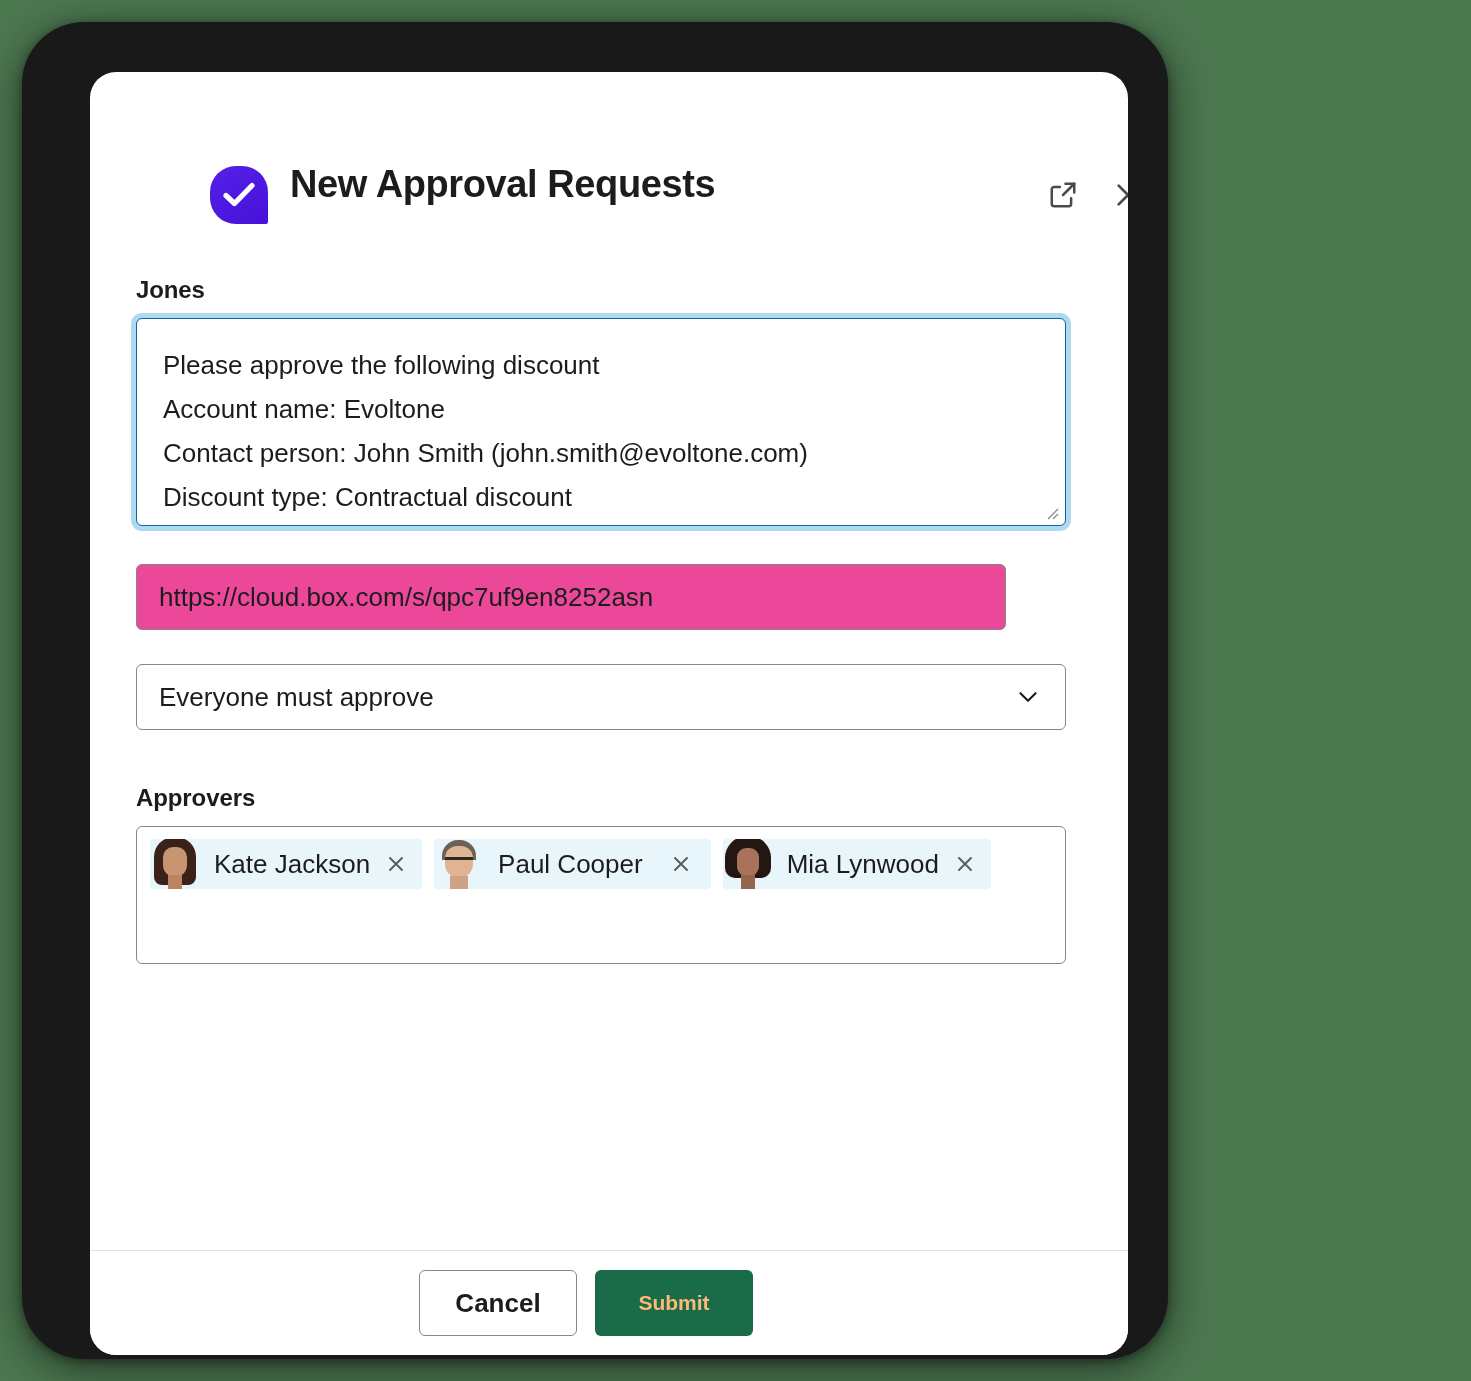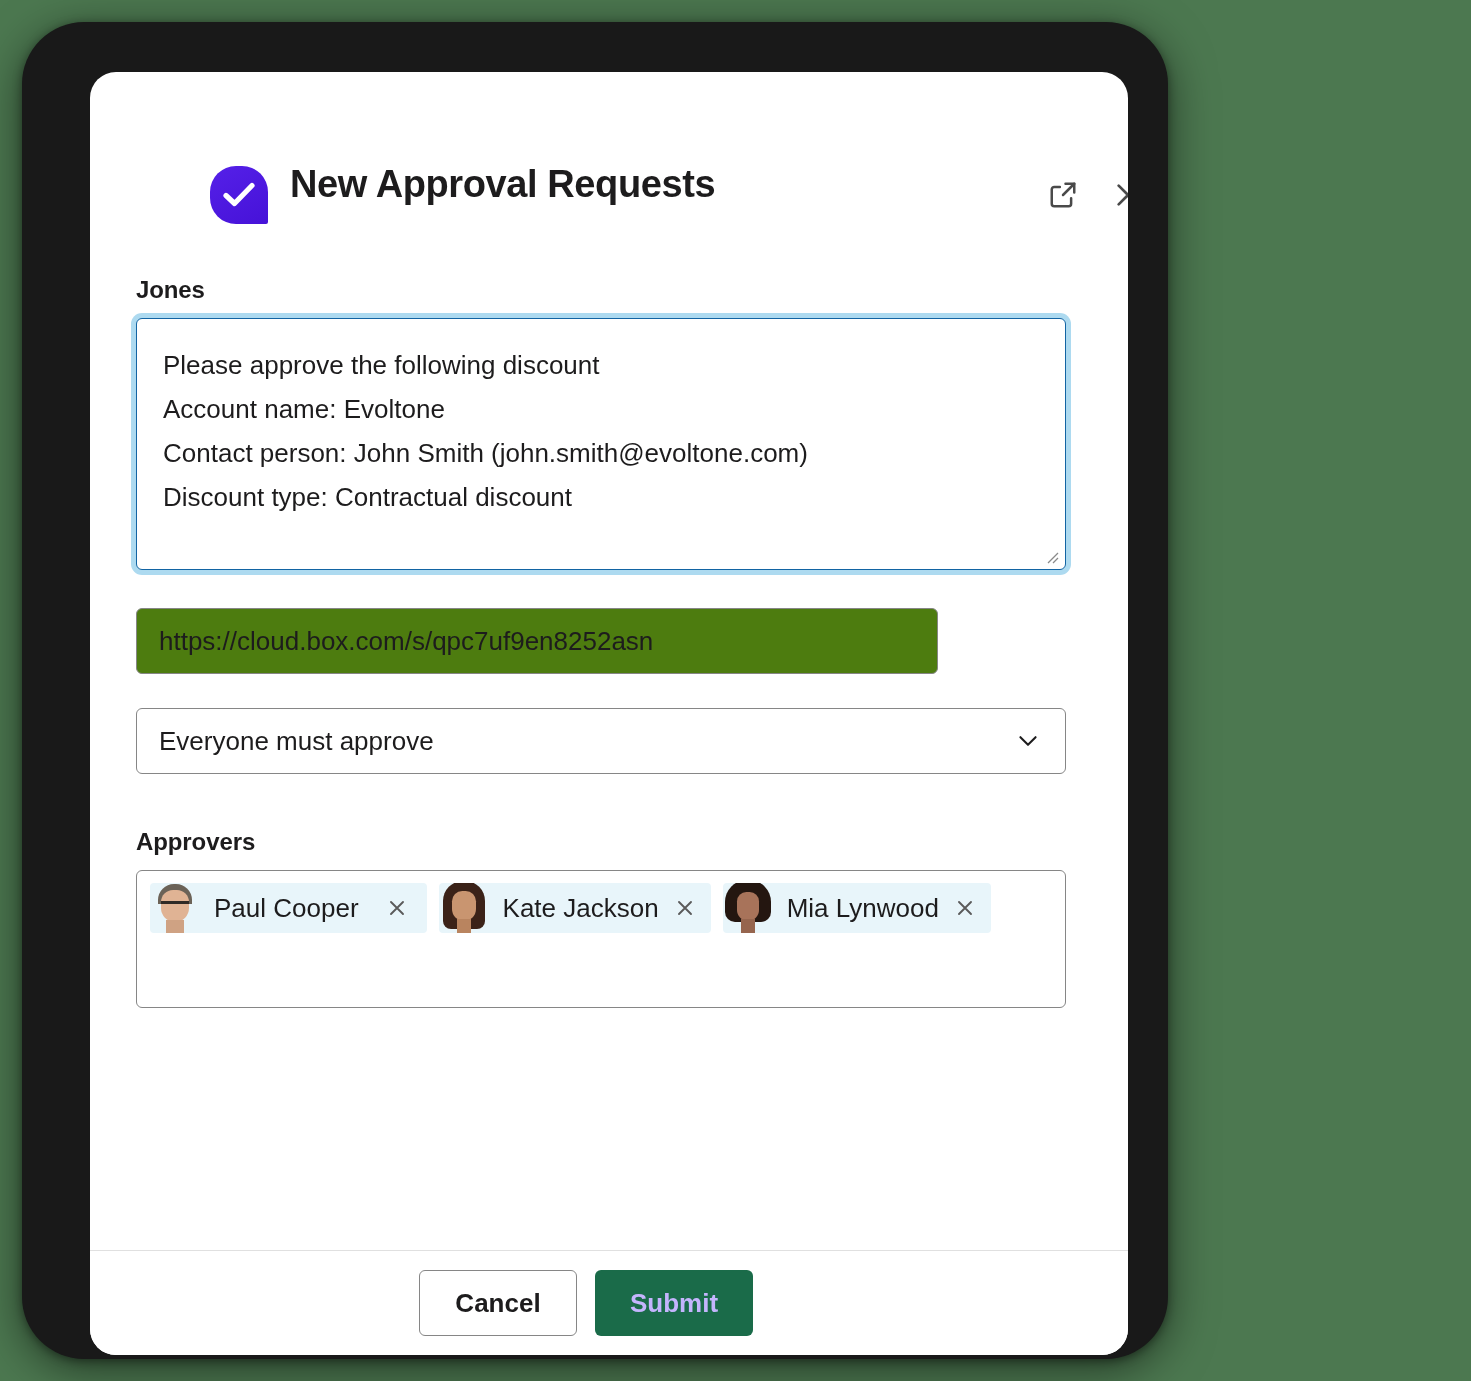--- a/index.html
+++ b/index.html
@@ -83,21 +83,21 @@
   }
   .field-label .optional {
     font-weight: normal;
     color: #616061;
   }
 
   
   #text-field-block { padding-top: 66px; }
   #text-input-wrap {
     position: relative;
-    width: 930px; height: 252px;
+    width: 930px; height: 208px;
     border: 1px solid #1264a3;
     border-radius: 6px;
     box-shadow: 0 0 0 5px #addaf0;
     background: #fff;
     overflow: hidden;
   }
   #text-input {
     width: 100%; height: 100%;
     border: none; outline: none; resize: none;
     padding: 24px 26px 0 26px;
@@ -111,28 +111,28 @@
   #resize-grip {
     position: absolute;
     right: 6px; bottom: 5px;
     width: 16px; height: 16px;
     pointer-events: none;
   }
 
   
   #asset-link-block { margin-top: 38px; }
   #asset-link-input {
-    width: 802px; height: 66px;
+    width: 870px; height: 66px;
     border: 1px solid #868686;
     border-radius: 6px;
     padding: 0 22px;
     font-family: "Liberation Sans", sans-serif;
     font-size: 26px;
     color: #1d1c1d;
-    background: #4d7c0f;
+    background: #ec4899;
     outline: none;
   }
 
   
   #approval-type-block { margin-top: 34px; }
   #approval-type-select {
     position: relative;
     width: 930px; height: 66px;
     border: 1px solid #868686;
     border-radius: 6px;
@@ -218,23 +218,23 @@
     font-family: "Liberation Sans", sans-serif;
     font-size: 26px;
     font-weight: bold;
     cursor: pointer;
   }
   #submit-button {
     min-width: 158px; height: 66px;
     border: none;
     border-radius: 6px;
     background: #1a6b49;
-    color: #c4b5fd;
-    font-family: "Liberation Sans", sans-serif;
-    font-size: 26px;
+    color: #fdba74;
+    font-family: "Liberation Sans", sans-serif;
+    font-size: 21px;
     font-weight: bold;
     cursor: pointer;
   }
 
   
   .av { width: 50px; height: 50px; position: relative; }
   .av i { position: absolute; display: block; }
 
   
   .av-kate { background: #8b6550; }
@@ -315,46 +315,46 @@
           <svg id="chevron-down-icon" width="26" height="26" viewBox="0 0 24 24" aria-hidden="true">
             <path d="M5 8.5 L12 15.5 L19 8.5" fill="none" stroke="#1d1c1d" stroke-width="1.9" stroke-linecap="round" stroke-linejoin="round"></path>
           </svg>
         </div>
       </div>
 
       <div id="approvers-block">
         <div class="field-label">Approvers</div>
         <div class="token-box" id="approvers-box">
 
+          <div class="token">
+            <span class="token-avatar">
+              <span class="av av-kate"><i class="hair"></i><i class="face"></i><i class="neck"></i></span>
+            </span>
+            <span class="token-name">Kate Jackson</span>
+            <span class="token-remove">
+              <svg width="24" height="24" viewBox="0 0 24 24" aria-hidden="true">
+                <path d="M6 6 L18 18 M18 6 L6 18" fill="none" stroke="#5a5a5a" stroke-width="1.9" stroke-linecap="round"></path>
+              </svg>
+            </span>
+          </div>
+
           <div class="token token-wide">
             <span class="token-avatar">
               <span class="av av-paul"><i class="hair"></i><i class="face"></i><i class="glasses"></i><i class="neck"></i></span>
             </span>
             <span class="token-name">Paul Cooper</span>
             <span class="token-remove">
               <svg width="24" height="24" viewBox="0 0 24 24" aria-hidden="true">
                 <path d="M6 6 L18 18 M18 6 L6 18" fill="none" stroke="#5a5a5a" stroke-width="1.9" stroke-linecap="round"></path>
               </svg>
             </span>
           </div>
 
           <div class="token">
             <span class="token-avatar">
-              <span class="av av-kate"><i class="hair"></i><i class="face"></i><i class="neck"></i></span>
-            </span>
-            <span class="token-name">Kate Jackson</span>
-            <span class="token-remove">
-              <svg width="24" height="24" viewBox="0 0 24 24" aria-hidden="true">
-                <path d="M6 6 L18 18 M18 6 L6 18" fill="none" stroke="#5a5a5a" stroke-width="1.9" stroke-linecap="round"></path>
-              </svg>
-            </span>
-          </div>
-
-          <div class="token">
-            <span class="token-avatar">
               <span class="av av-mia"><i class="hair"></i><i class="face"></i><i class="neck"></i></span>
             </span>
             <span class="token-name">Mia Lynwood</span>
             <span class="token-remove">
               <svg width="24" height="24" viewBox="0 0 24 24" aria-hidden="true">
                 <path d="M6 6 L18 18 M18 6 L6 18" fill="none" stroke="#5a5a5a" stroke-width="1.9" stroke-linecap="round"></path>
               </svg>
             </span>
           </div>
 

